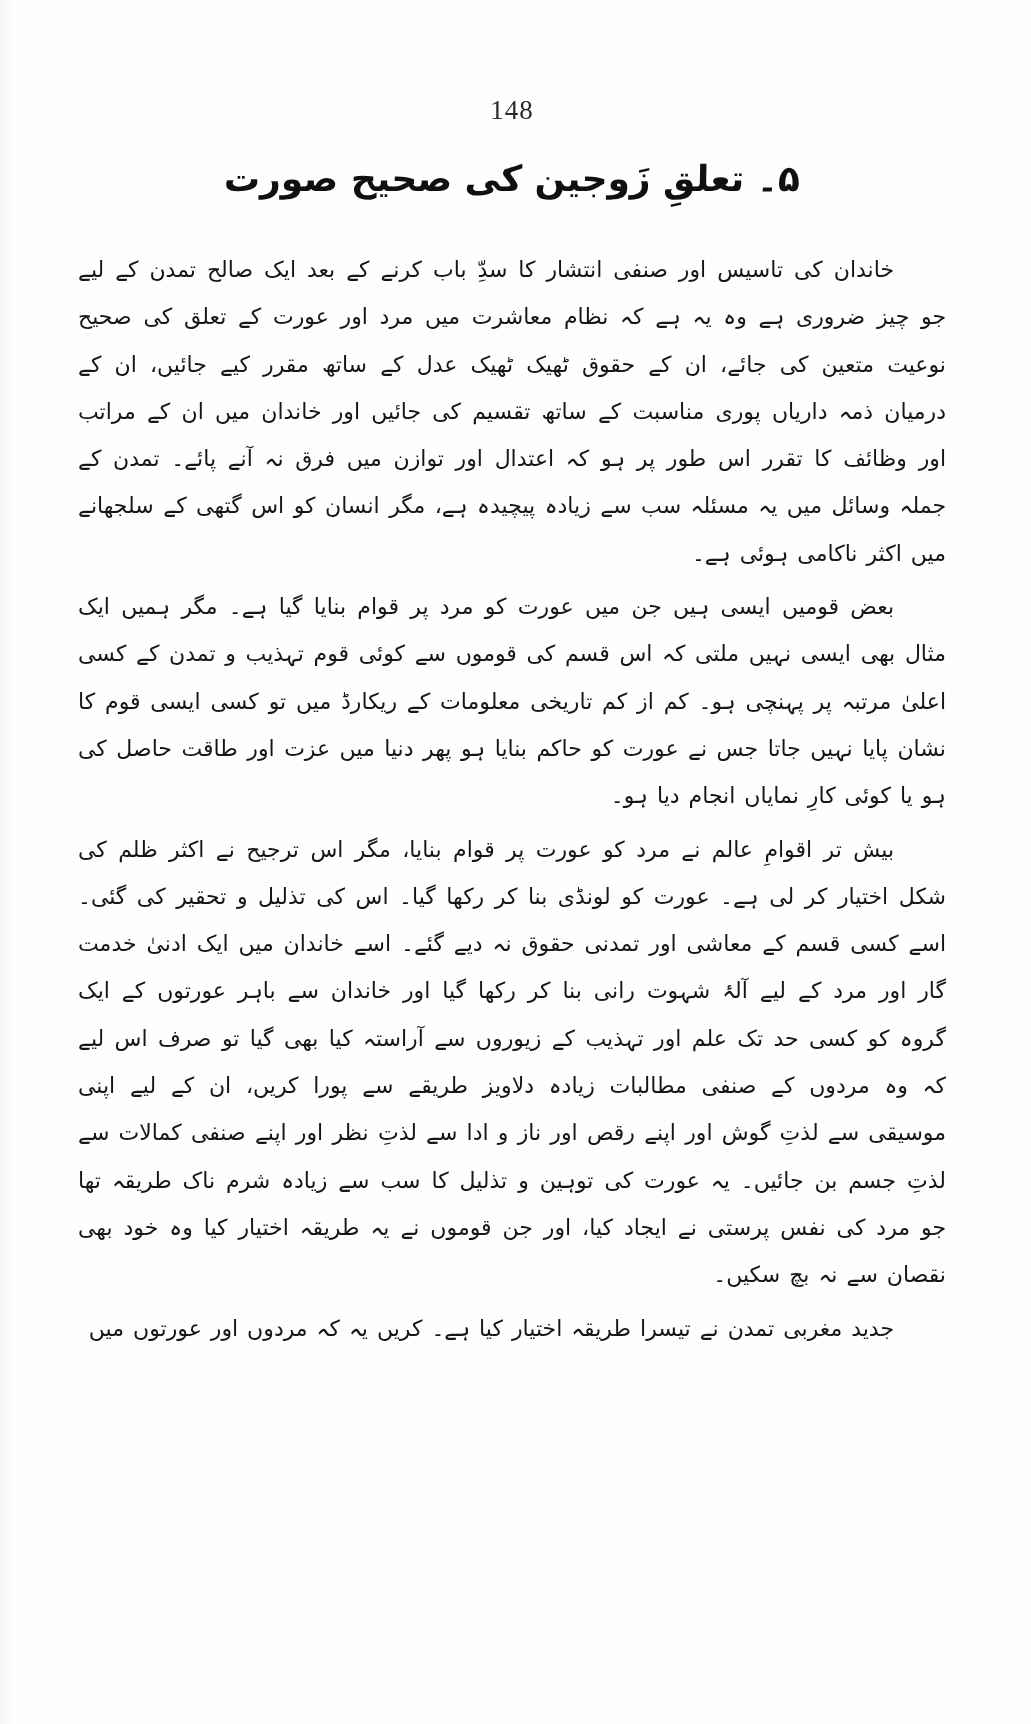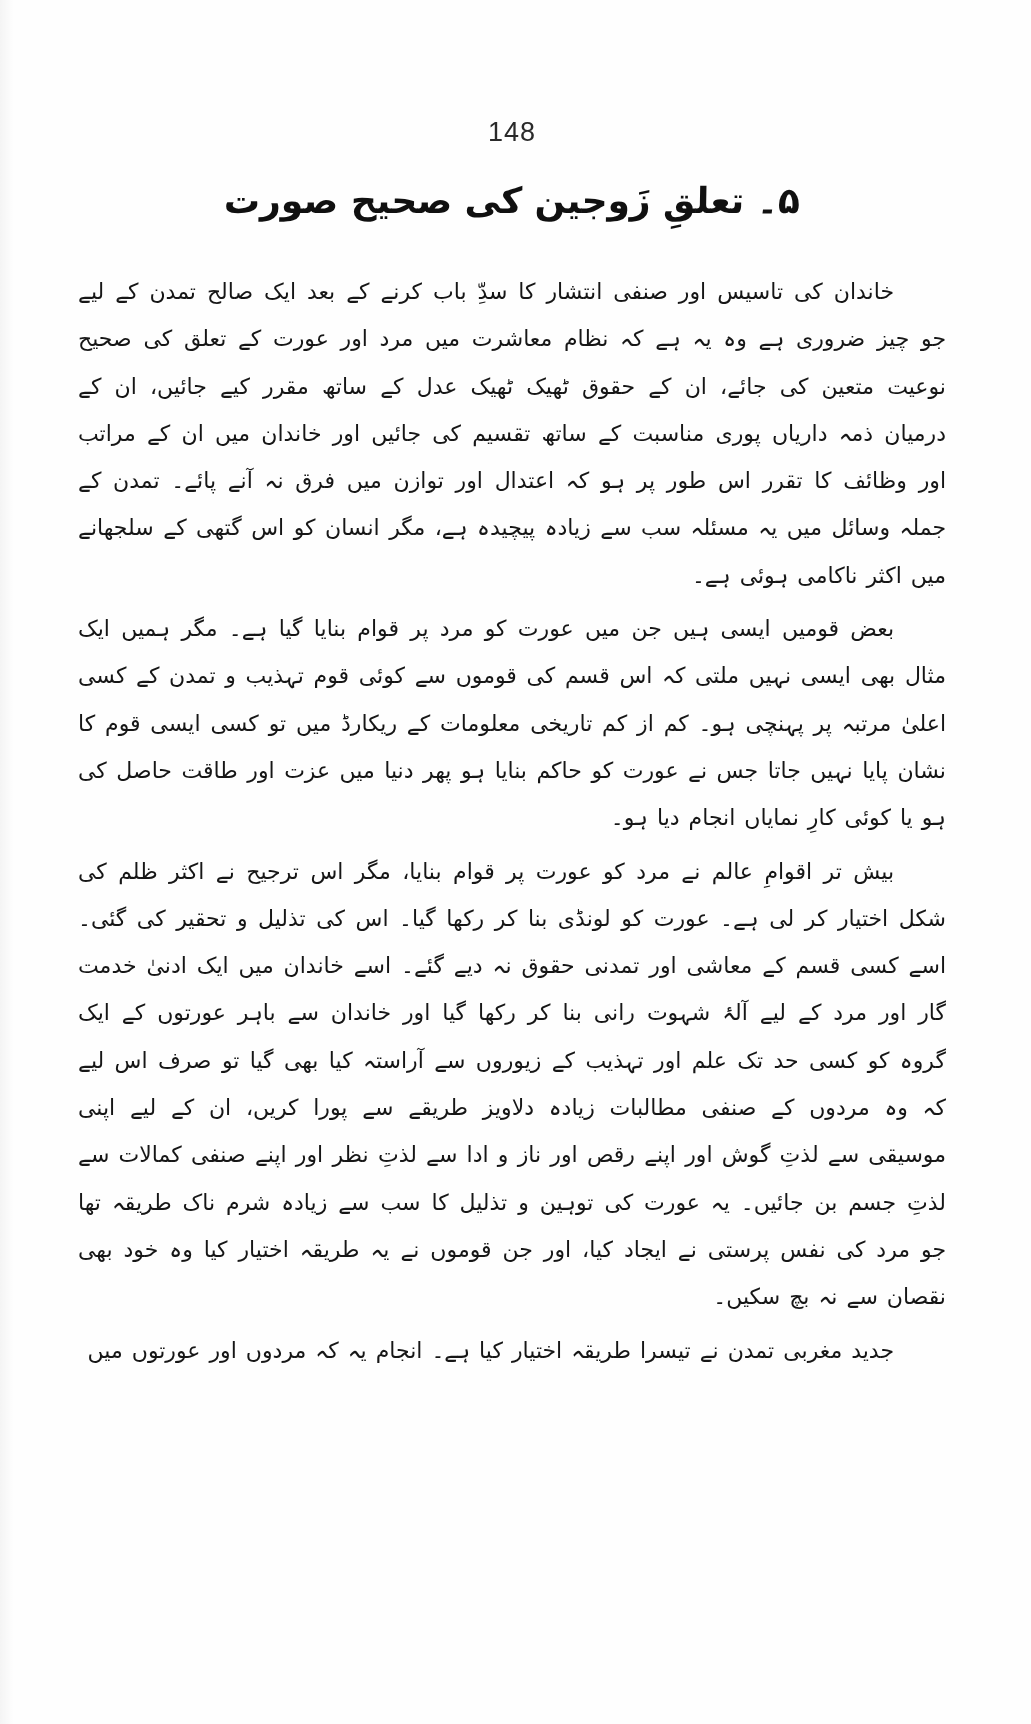--- a/index.html
+++ b/index.html
@@ -23,27 +23,26 @@
 
   .page-inner {
     position: absolute;
     top: 95px;
     right: 85px;
     left: 78px;
   }
 
   .page-number {
     text-align: center;
-    font-family: Liberation Sans, sans-serif;
+    font-family: Liberation Serif, serif;
     font-size: 27px;
     color: #2a2a2a;
     direction: ltr;
     letter-spacing: 1px;
     margin-bottom: 26px;
-    margin-top: 22px;
   }
 
   .chapter-heading {
     text-align: center;
     font-size: 36px;
     font-weight: bold;
     color: #101010;
     line-height: 1.5;
     margin-bottom: 40px;
     
@@ -85,17 +84,17 @@
   <div class="page-inner">
 
     <div class="page-number">148</div>
 
     <h1 class="chapter-heading">۵۔ تعلقِ زَوجین کی صحیح صورت</h1>
 
     <div class="body-text">
       <p class="para">خاندان کی تاسیس اور صنفی انتشار کا سدِّ باب کرنے کے بعد ایک صالح تمدن کے لیے جو چیز ضروری ہے وہ یہ ہے کہ نظام معاشرت میں مرد اور عورت کے تعلق کی صحیح نوعیت متعین کی جائے، ان کے حقوق ٹھیک ٹھیک عدل کے ساتھ مقرر کیے جائیں، ان کے درمیان ذمہ داریاں پوری مناسبت کے ساتھ تقسیم کی جائیں اور خاندان میں ان کے مراتب اور وظائف کا تقرر اس طور پر ہو کہ اعتدال اور توازن میں فرق نہ آنے پائے۔ تمدن کے جملہ وسائل میں یہ مسئلہ سب سے زیادہ پیچیدہ ہے، مگر انسان کو اس گتھی کے سلجھانے میں اکثر ناکامی ہوئی ہے۔</p>
       <p class="para">بعض قومیں ایسی ہیں جن میں عورت کو مرد پر قوام بنایا گیا ہے۔ مگر ہمیں ایک مثال بھی ایسی نہیں ملتی کہ اس قسم کی قوموں سے کوئی قوم تہذیب و تمدن کے کسی اعلیٰ مرتبہ پر پہنچی ہو۔ کم از کم تاریخی معلومات کے ریکارڈ میں تو کسی ایسی قوم کا نشان پایا نہیں جاتا جس نے عورت کو حاکم بنایا ہو پھر دنیا میں عزت اور طاقت حاصل کی ہو یا کوئی کارِ نمایاں انجام دیا ہو۔</p>
       <p class="para">بیش تر اقوامِ عالم نے مرد کو عورت پر قوام بنایا، مگر اس ترجیح نے اکثر ظلم کی شکل اختیار کر لی ہے۔ عورت کو لونڈی بنا کر رکھا گیا۔ اس کی تذلیل و تحقیر کی گئی۔ اسے کسی قسم کے معاشی اور تمدنی حقوق نہ دیے گئے۔ اسے خاندان میں ایک ادنیٰ خدمت گار اور مرد کے لیے آلۂ شہوت رانی بنا کر رکھا گیا اور خاندان سے باہر عورتوں کے ایک گروہ کو کسی حد تک علم اور تہذیب کے زیوروں سے آراستہ کیا بھی گیا تو صرف اس لیے کہ وہ مردوں کے صنفی مطالبات زیادہ دلاویز طریقے سے پورا کریں، ان کے لیے اپنی موسیقی سے لذتِ گوش اور اپنے رقص اور ناز و ادا سے لذتِ نظر اور اپنے صنفی کمالات سے لذتِ جسم بن جائیں۔ یہ عورت کی توہین و تذلیل کا سب سے زیادہ شرم ناک طریقہ تھا جو مرد کی نفس پرستی نے ایجاد کیا، اور جن قوموں نے یہ طریقہ اختیار کیا وہ خود بھی نقصان سے نہ بچ سکیں۔</p>
-      <p class="para">جدید مغربی تمدن نے تیسرا طریقہ اختیار کیا ہے۔ انجام یہ کہ مردوں اور عورتوں میں</p>
+      <p class="para">جدید مغربی تمدن نے تیسرا طریقہ اختیار کیا ہے۔ کریں یہ کہ مردوں اور عورتوں میں</p>
     </div>
 
   </div>
 </div>
 
 </body></html>

